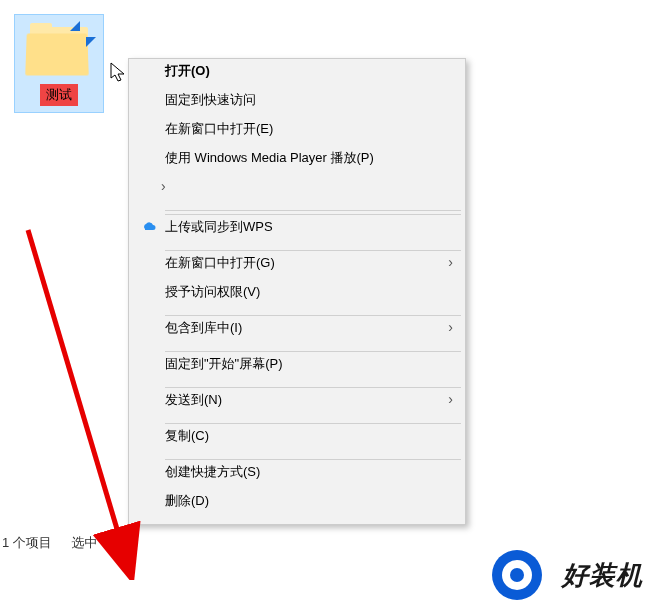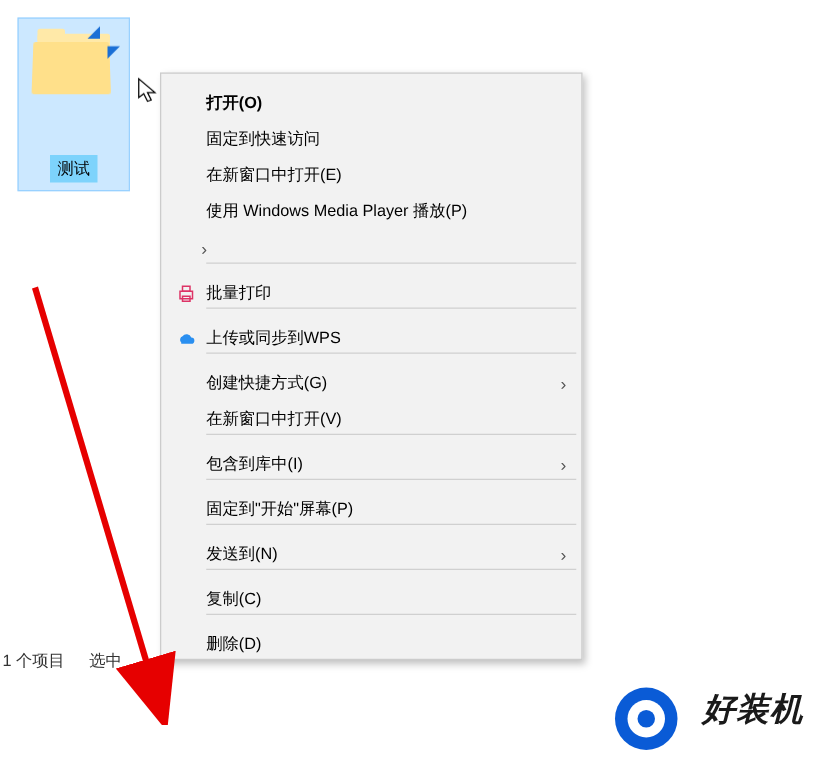--- a/index.html
+++ b/index.html
@@ -56,43 +56,42 @@
     transform: perspective(60px) rotateX(4deg);
   }
   .folder-icon .arrows {
     position: absolute;
     top: -4px; right: -4px;
   }
   .folder-label {
     color: #000;
     font-size: 13px;
     padding: 2px 6px;
-    background: #7dd3fc;
+    background: #ef4444;
     display: inline-block;
-    margin-top: 40px;
   }
   .cursor {
     position: absolute;
     top: 62px;
     left: 110px;
     pointer-events: none;
   }
   .context-menu {
     position: absolute;
     top: 58px;
     left: 128px;
     width: 338px;
     background: #f2f2f2;
     border: 1px solid #ccc;
     box-shadow: 3px 3px 6px rgba(0,0,0,0.25);
     padding: 3px 2px 3px 2px;
   }
   .menu-item {
     display: flex;
-    align-items: flex-end;
+    align-items: flex-start;
     height: 29px;
     padding: 0 10px 0 6px;
     color: #000;
     cursor: default;
     position: relative;
   }
   .menu-item .icon-slot {
     width: 24px;
     display: flex;
     justify-content: center;
@@ -109,34 +108,35 @@
   }
   .menu-sep {
     height: 1px;
     background: #d0d0d0;
     margin: 3px 2px 3px 34px;
   }
   .menu-item.bold .label { font-weight: 700; }
   .status-bar {
     position: absolute;
     left: 2px;
-    bottom: 70px;
+    bottom: 56px;
     font-size: 13px;
     color: #333;
   }
   .status-bar span { margin-right: 16px; }
   .red-arrow {
     position: absolute;
     pointer-events: none;
   }
   .watermark {
     position: absolute;
     right: 8px;
     bottom: 8px;
     display: flex;
+    align-items: center;
     gap: 20px;
   }
   .watermark .logo {
     width: 50px; height: 50px;
     border-radius: 50%;
     background: #0a5bd6;
     display: flex;
     align-items: center;
     justify-content: center;
   }
@@ -198,48 +198,38 @@
       </div>
       <div class="menu-item">
         <span class="icon-slot"></span>
         <span class="label">使用 Windows Media Player 播放(P)</span>
       </div>
       <div class="menu-item">
         <span class="icon-slot"></span>
         <span class="chevron">›</span>
       </div>
       <div class="menu-sep"></div>
-      <div class="menu-item">
-        <span class="icon-slot">
-          <svg width="16" height="16">
-            <rect x="3" y="6" width="10" height="6" fill="none" stroke="#d36" stroke-width="1.2"></rect>
-            <rect x="5" y="2" width="6" height="4" fill="none" stroke="#d36" stroke-width="1.2"></rect>
-            <rect x="5" y="10" width="6" height="4" fill="none" stroke="#d36" stroke-width="1.2"></rect>
-          </svg>
-        </span>
-        <span class="label">批量打印</span>
-      </div>
       <div class="menu-sep"></div>
       <div class="menu-item">
         <span class="icon-slot">
           <svg width="16" height="16">
             <path d="M4 11a3 3 0 0 1 1-5 4 4 0 0 1 7 1 2.5 2.5 0 0 1 0 5H4z" fill="#2a8ff0"></path>
           </svg>
         </span>
         <span class="label">上传或同步到WPS</span>
       </div>
       <div class="menu-sep"></div>
       <div class="menu-item">
         <span class="icon-slot"></span>
-        <span class="label">创建快捷方式(G)</span>
-        <span class="chevron">›</span>
-      </div>
-      <div class="menu-item">
-        <span class="icon-slot"></span>
-        <span class="label">在新窗口中打开(V)</span>
+        <span class="label">在新窗口中打开(G)</span>
+        <span class="chevron">›</span>
+      </div>
+      <div class="menu-item">
+        <span class="icon-slot"></span>
+        <span class="label">授予访问权限(V)</span>
       </div>
       <div class="menu-sep"></div>
       <div class="menu-item">
         <span class="icon-slot"></span>
         <span class="label">包含到库中(I)</span>
         <span class="chevron">›</span>
       </div>
       <div class="menu-sep"></div>
       <div class="menu-item">
         <span class="icon-slot"></span>
@@ -250,20 +240,24 @@
         <span class="icon-slot"></span>
         <span class="label">发送到(N)</span>
         <span class="chevron">›</span>
       </div>
       <div class="menu-sep"></div>
       <div class="menu-item">
         <span class="icon-slot"></span>
         <span class="label">复制(C)</span>
       </div>
       <div class="menu-sep"></div>
+      <div class="menu-item">
+        <span class="icon-slot"></span>
+        <span class="label">创建快捷方式(S)</span>
+      </div>
       <div class="menu-item">
         <span class="icon-slot"></span>
         <span class="label">删除(D)</span>
       </div>
     </div>
 
   <div class="status-bar">
     <span>1 个项目</span>
     <span>选中</span>
   </div>

